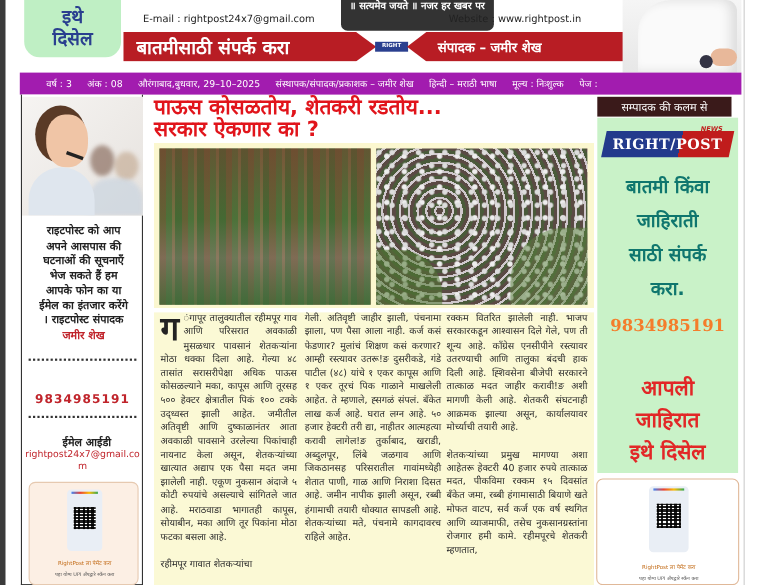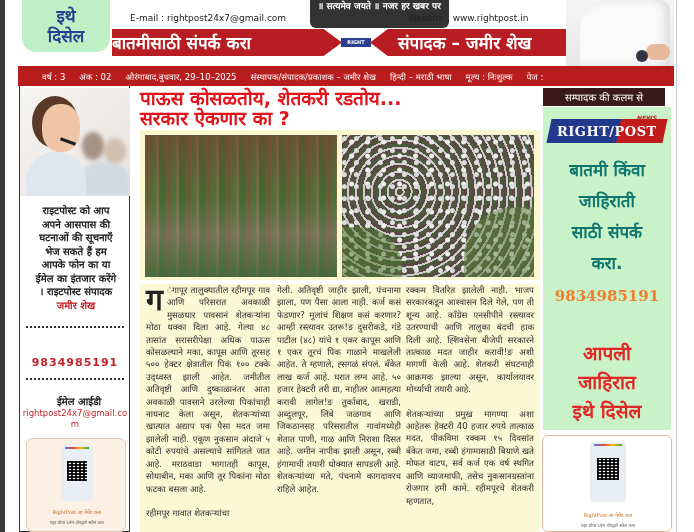--- a/index.html
+++ b/index.html
@@ -7,31 +7,31 @@
 .page{position:relative;width:694px;height:532px;background:#fff;}
 .lborder{position:absolute;left:0;top:0;width:5px;height:532px;background:#3a3a3a;}
 .rborder{position:absolute;left:676px;top:0;width:1px;height:532px;background:#ccc;}
 
 .masthead{position:absolute;left:18px;top:0;width:656px;height:66px;background:#fff;}
 .logo-box{position:absolute;left:4px;top:0;width:88px;height:52px;background:#bfefc4;border-radius:0 0 14px 14px;display:flex;flex-direction:column;align-items:center;justify-content:center;}
 .logo-box span{color:#2a3f8f;font-weight:bold;font-size:17px;line-height:20px;}
 .motto{position:absolute;left:292px;top:0;height:28px;background:#333;color:#fff;font-size:9px;font-weight:bold;padding:0 8px;border-radius:0 0 6px 6px;line-height:12px;}
 .email{position:absolute;left:112px;top:13px;font-size:9px;color:#222;}
 .website{position:absolute;left:390px;top:13px;font-size:9px;color:#222;}
-.banner-left{position:absolute;left:94px;top:29px;width:230px;height:27px;background:#b81d24;clip-path:polygon(0 0,92% 0,100% 50%,92% 100%,0 100%);display:flex;align-items:center;}
+.banner-left{position:absolute;left:94px;top:29px;width:230px;height:27px;background:#b81d24;clip-path:polygon(0 0,92% 0,100% 50%,92% 100%,0 100%);display:flex;align-items:center;padding-left:12px;}
 .banner-left span{color:#fff;font-weight:bold;font-size:17px;}
 .banner-right{position:absolute;left:352px;top:29px;width:222px;height:27px;background:#b81d24;clip-path:polygon(8% 0,100% 0,94% 100%,8% 100%,0 50%);display:flex;align-items:center;padding-left:28px;}
-.banner-right span{color:#fff;font-weight:bold;font-size:17px;}
+.banner-right span{color:#fff;font-weight:bold;font-size:12px;}
 .rp-small{position:absolute;left:323px;top:38px;width:30px;height:9px;background:#2a3f8f;color:#fff;font-size:5px;line-height:9px;text-align:center;font-weight:bold;}
 .editor-photo{position:absolute;left:548px;top:0;width:108px;height:66px;background:linear-gradient(180deg,#f5f5f5,#e7e7e7);}
 .editor-photo .shirt{position:absolute;left:14px;top:0;width:90px;height:66px;background:#fafafa;border-radius:30px 10px 0 0;box-shadow:inset -6px 0 10px #ddd;}
 .editor-photo .watch{position:absolute;left:70px;top:50px;width:12px;height:12px;border-radius:50%;background:#334;}
 .editor-photo .hand{position:absolute;left:80px;top:44px;width:24px;height:16px;border-radius:8px;background:#e8b89a;}
 
-.infobar{position:absolute;left:18px;top:66px;width:656px;height:20px;background:#b91c1c;display:flex;align-items:center;gap:0;color:#fff;font-size:8.5px;white-space:nowrap;}
+.infobar{position:absolute;left:18px;top:66px;width:656px;height:20px;background:#a21caf;display:flex;align-items:center;gap:0;color:#fff;font-size:8.5px;white-space:nowrap;}
 .infobar span{margin-left:14px;}
 
 .leftcol{position:absolute;left:19px;top:86px;width:111px;height:446px;border:1px solid #333;border-top:none;background:#fff;}
 .callcenter{position:absolute;left:0;top:2px;width:110px;height:108px;background:linear-gradient(135deg,#f6f4f2 0%,#e6e2de 100%);overflow:hidden;}
 .cc-hair{position:absolute;left:12px;top:8px;width:46px;height:52px;border-radius:50%;background:#5a3a26;}
 .cc-face{position:absolute;left:22px;top:16px;width:38px;height:48px;border-radius:45%;background:#f0c5a6;}
 .cc-body{position:absolute;left:6px;top:64px;width:60px;height:44px;border-radius:30px 30px 0 0;background:#dfe6ee;}
 .cc-mic{position:absolute;left:40px;top:52px;width:16px;height:3px;background:#222;transform:rotate(20deg);}
 .cc-b2{position:absolute;left:62px;top:44px;width:22px;height:28px;border-radius:50%;background:#7b5a4a;opacity:.6;filter:blur(2px);}
 .cc-b3{position:absolute;left:84px;top:50px;width:22px;height:26px;border-radius:50%;background:#b8987a;opacity:.5;filter:blur(2px);}
@@ -104,21 +104,21 @@
       </div>
     <div class="editor-photo">
       <div class="shirt"></div>
         <div class="hand"></div>
         <div class="watch"></div>
     </div>
   </div>
 
   <div class="infobar">
     <span style="margin-left:24px">वर्ष : 3</span>
-    <span>अंक : 02</span>
+    <span>अंक : 08</span>
     <span>औरंगाबाद,बुधवार, 29–10–2025</span>
     <span>संस्थापक/संपादक/प्रकाशक – जमीर शेख</span>
     <span>हिन्दी – मराठी भाषा</span>
     <span>मूल्य : निःशुल्क</span>
     <span>पेज :</span>
   </div>
 
   <div class="leftcol">
     <div class="callcenter">
       <div class="cc-b2"></div>

